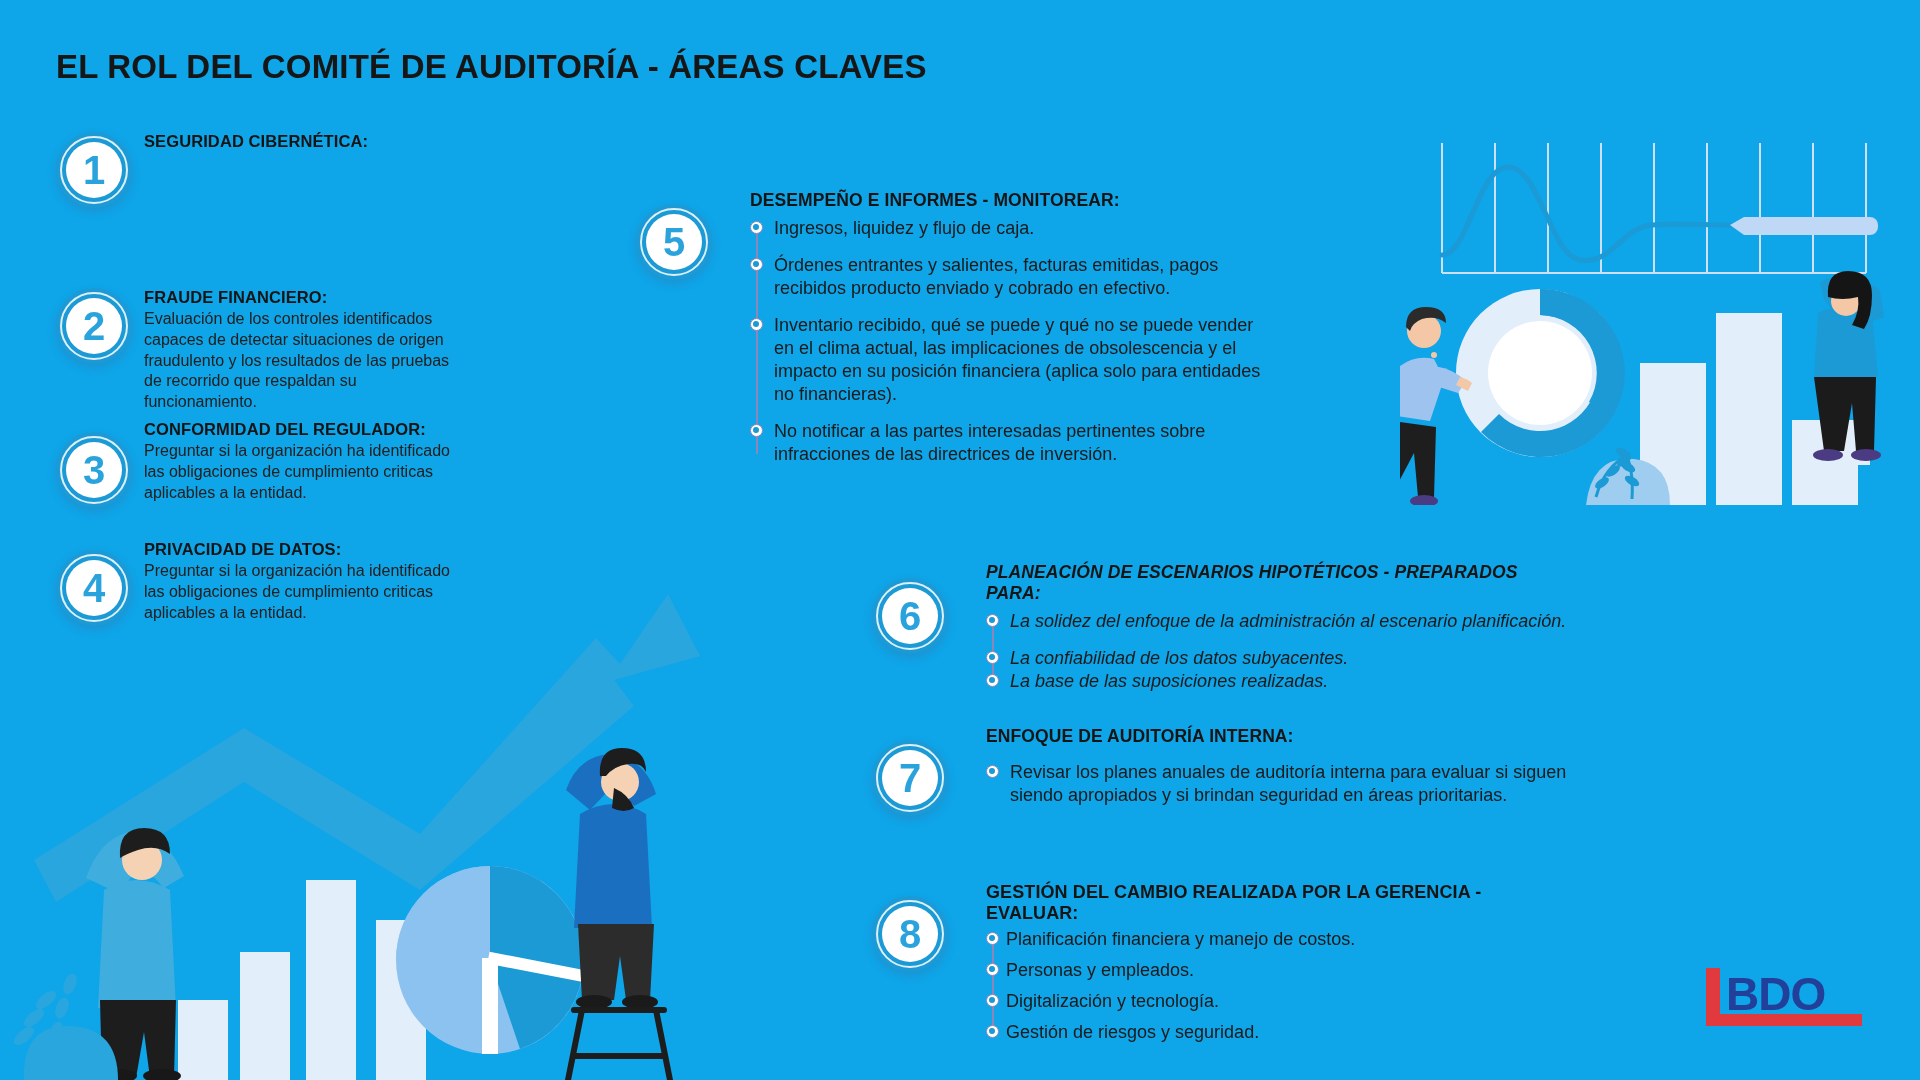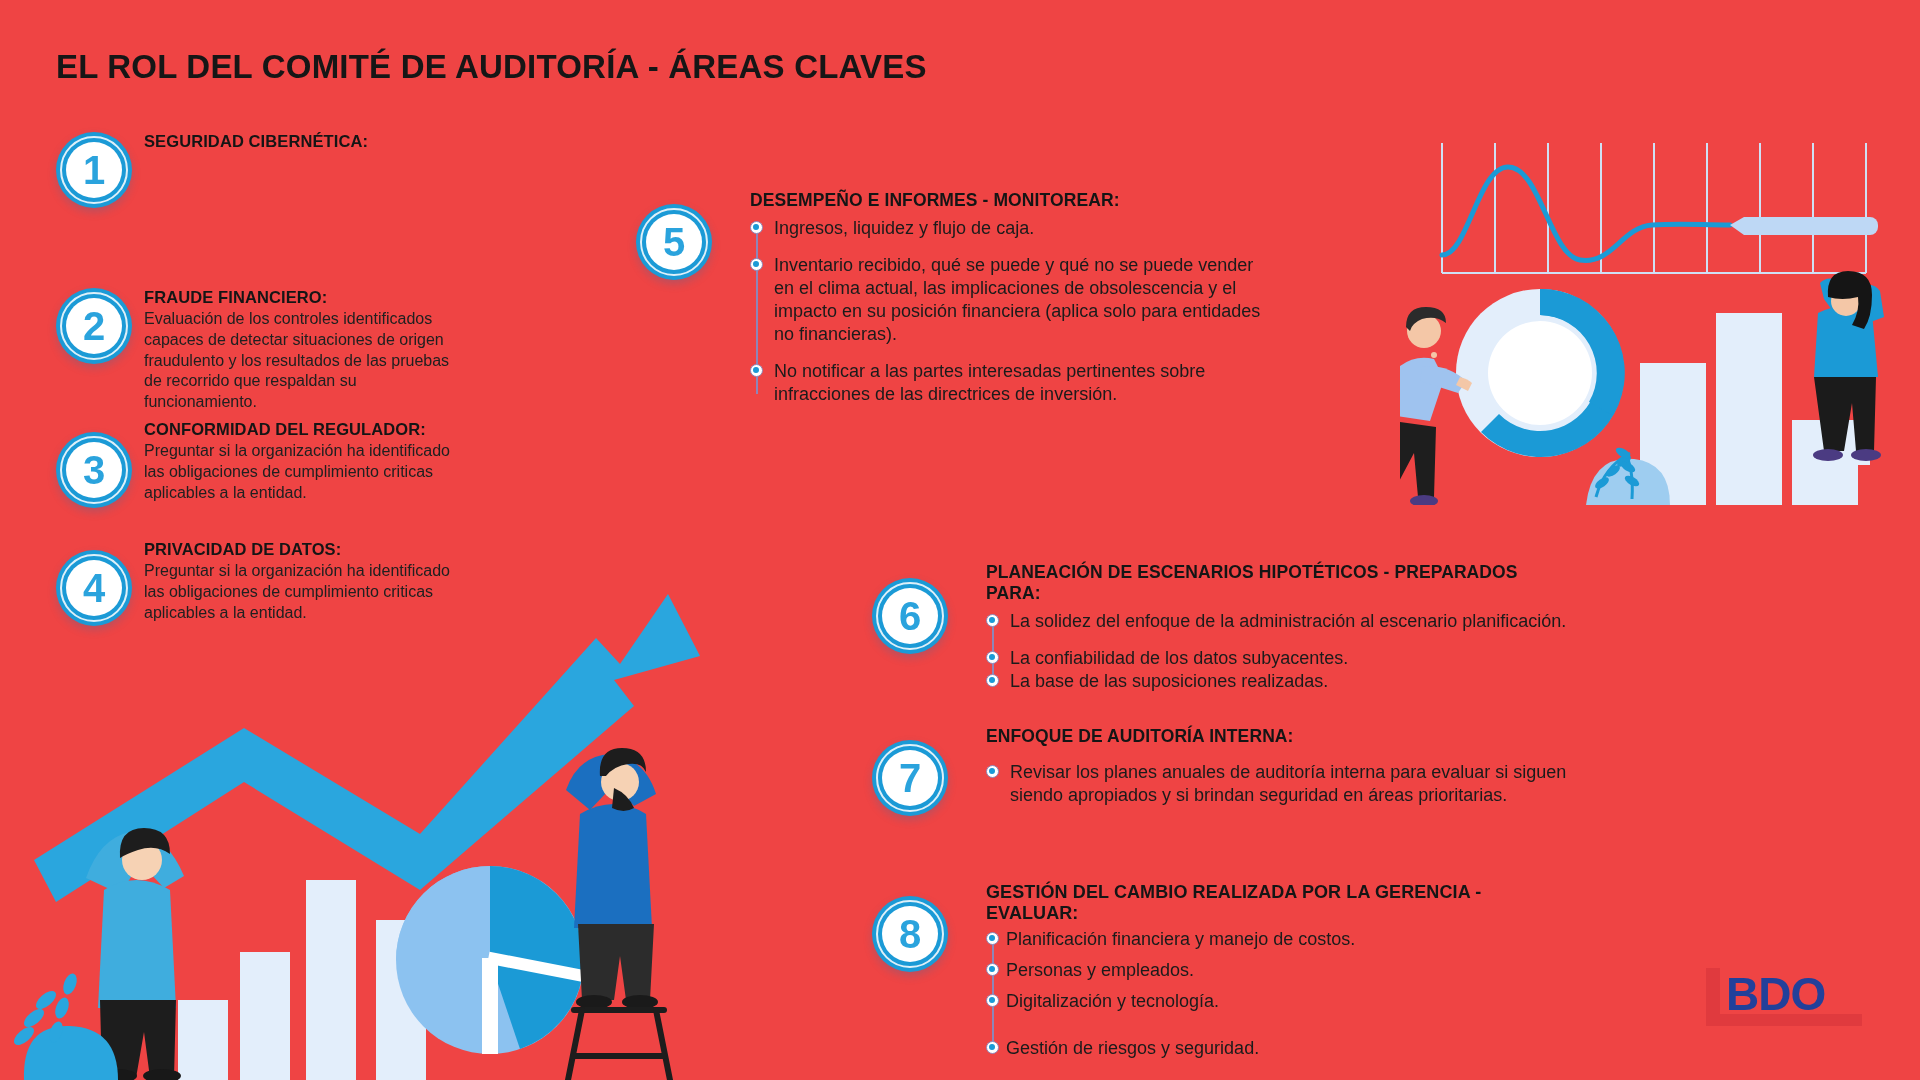--- a/index.html
+++ b/index.html
@@ -4,21 +4,21 @@
 <style>
   html, body {
     margin: 0;
     padding: 0;
     background: #ffffff;
   }
   #page {
     position: relative;
     width: 1920px;
     height: 1080px;
-    background: #ef4444;
+    background: #0ea5e9;
     overflow: hidden;
     font-family: "Liberation Sans", sans-serif;
     color: #1a1a1a;
   }
 
   
   .page-title {
     position: absolute;
     left: 56px;
     top: 48px;
@@ -339,35 +339,39 @@
     <div style="margin-left:114px;">
       <div class="item-head" style="font-size:17.5px;">DESEMPEÑO E INFORMES - MONITOREAR:</div>
       <ul class="bullets">
         <span class="rail"></span>
         <li style="margin-bottom:14px;">
           <span class="dot"></span>
           <span>Ingresos, liquidez y flujo de caja.</span>
         </li>
         <li style="margin-bottom:14px;">
           <span class="dot"></span>
+          <span>Órdenes entrantes y salientes, facturas emitidas, pagos recibidos producto enviado y cobrado en efectivo.</span>
+        </li>
+        <li style="margin-bottom:14px;">
+          <span class="dot"></span>
           <span>Inventario recibido, qué se puede y qué no se puede vender en el clima actual, las implicaciones de obsolescencia y el impacto en su posición financiera (aplica solo para entidades no financieras).</span>
         </li>
         <li>
           <span class="dot"></span>
           <span>No notificar a las partes interesadas pertinentes sobre infracciones de las directrices de inversión.</span>
         </li>
       </ul>
     </div>
   </div>
 
   <div class="item" style="left:872px; top:562px; width:700px;">
     <div class="badge open" style="left:0; top:16px; position:absolute;">
       <span class="badge-num">6</span>
     </div>
-    <div style="margin-left:114px;">
+    <div style="margin-left:114px;font-style:italic;">
       <div class="item-head" style="font-size:17.5px;">PLANEACIÓN DE ESCENARIOS HIPOTÉTICOS - PREPARADOS PARA:</div>
       <ul class="bullets">
         <span class="rail"></span>
         <li style="margin-bottom:14px;">
           <span class="dot"></span>
           <span>La solidez del enfoque de la administración al escenario planificación.</span>
         </li>
         <li style="margin-bottom:0;">
           <span class="dot"></span>
           <span>La confiabilidad de los datos subyacentes.</span>
@@ -404,21 +408,21 @@
       <ul class="bullets" style="margin-top:4px;">
         <span class="rail"></span>
         <li style="padding-left:20px; margin-bottom:8px;">
           <span class="dot"></span>
           <span>Planificación financiera y manejo de costos.</span>
         </li>
         <li style="padding-left:20px; margin-bottom:8px;">
           <span class="dot"></span>
           <span>Personas y empleados.</span>
         </li>
-        <li style="padding-left:20px; margin-bottom:24px;">
+        <li style="padding-left:20px; margin-bottom:8px;">
           <span class="dot"></span>
           <span>Digitalización y tecnología.</span>
         </li>
         <li style="padding-left:20px;">
           <span class="dot"></span>
           <span>Gestión de riesgos y seguridad.</span>
         </li>
       </ul>
     </div>
   </div>

